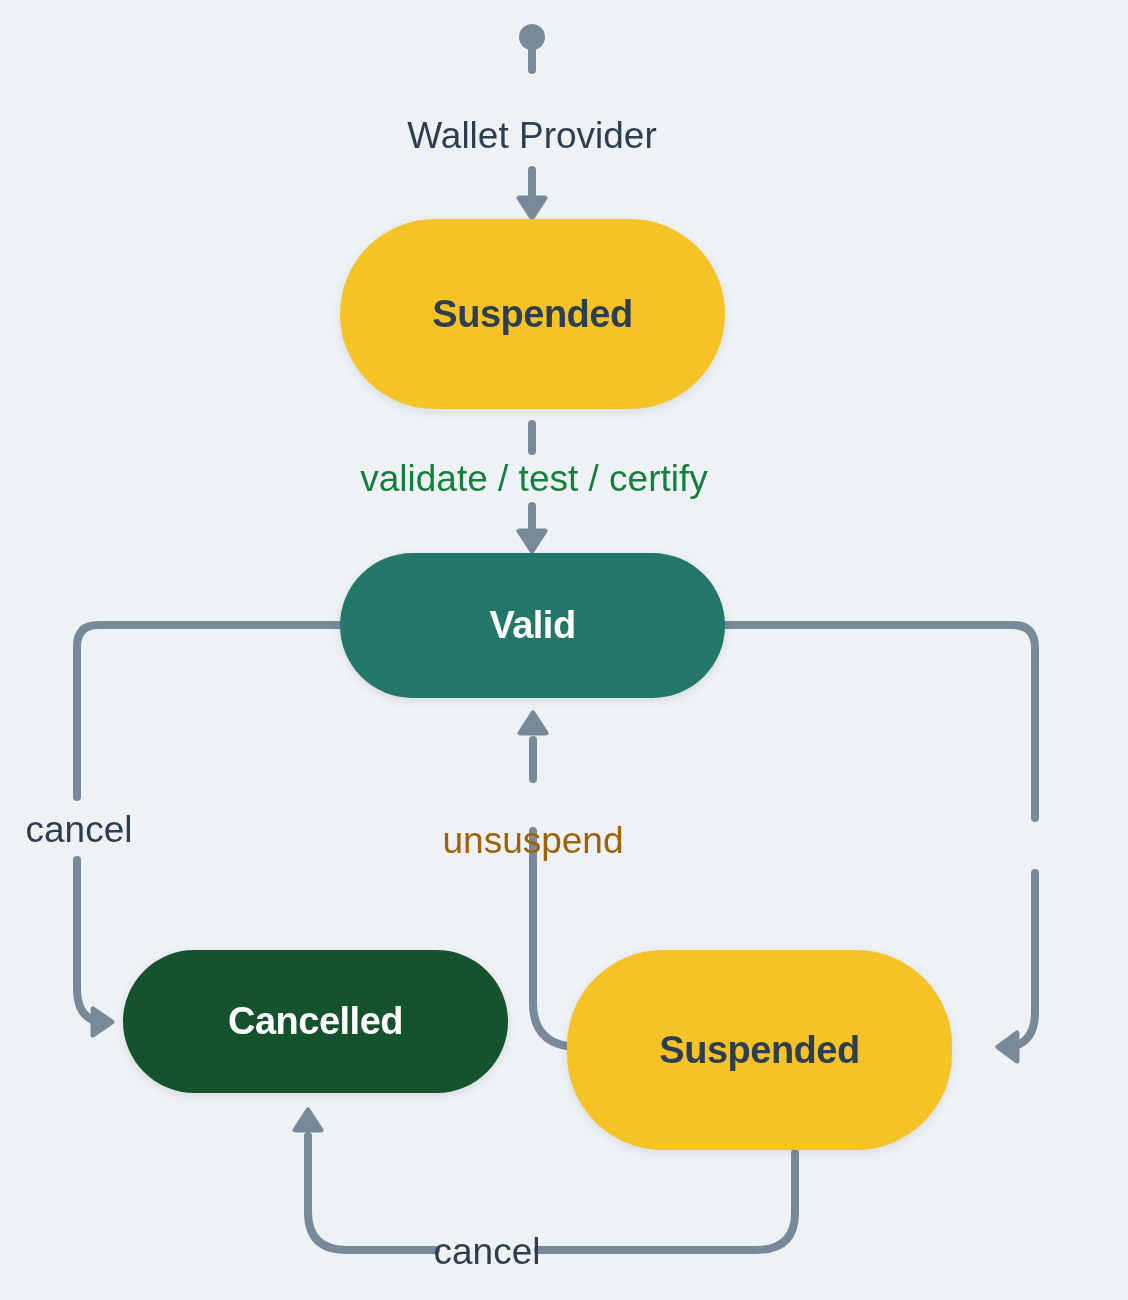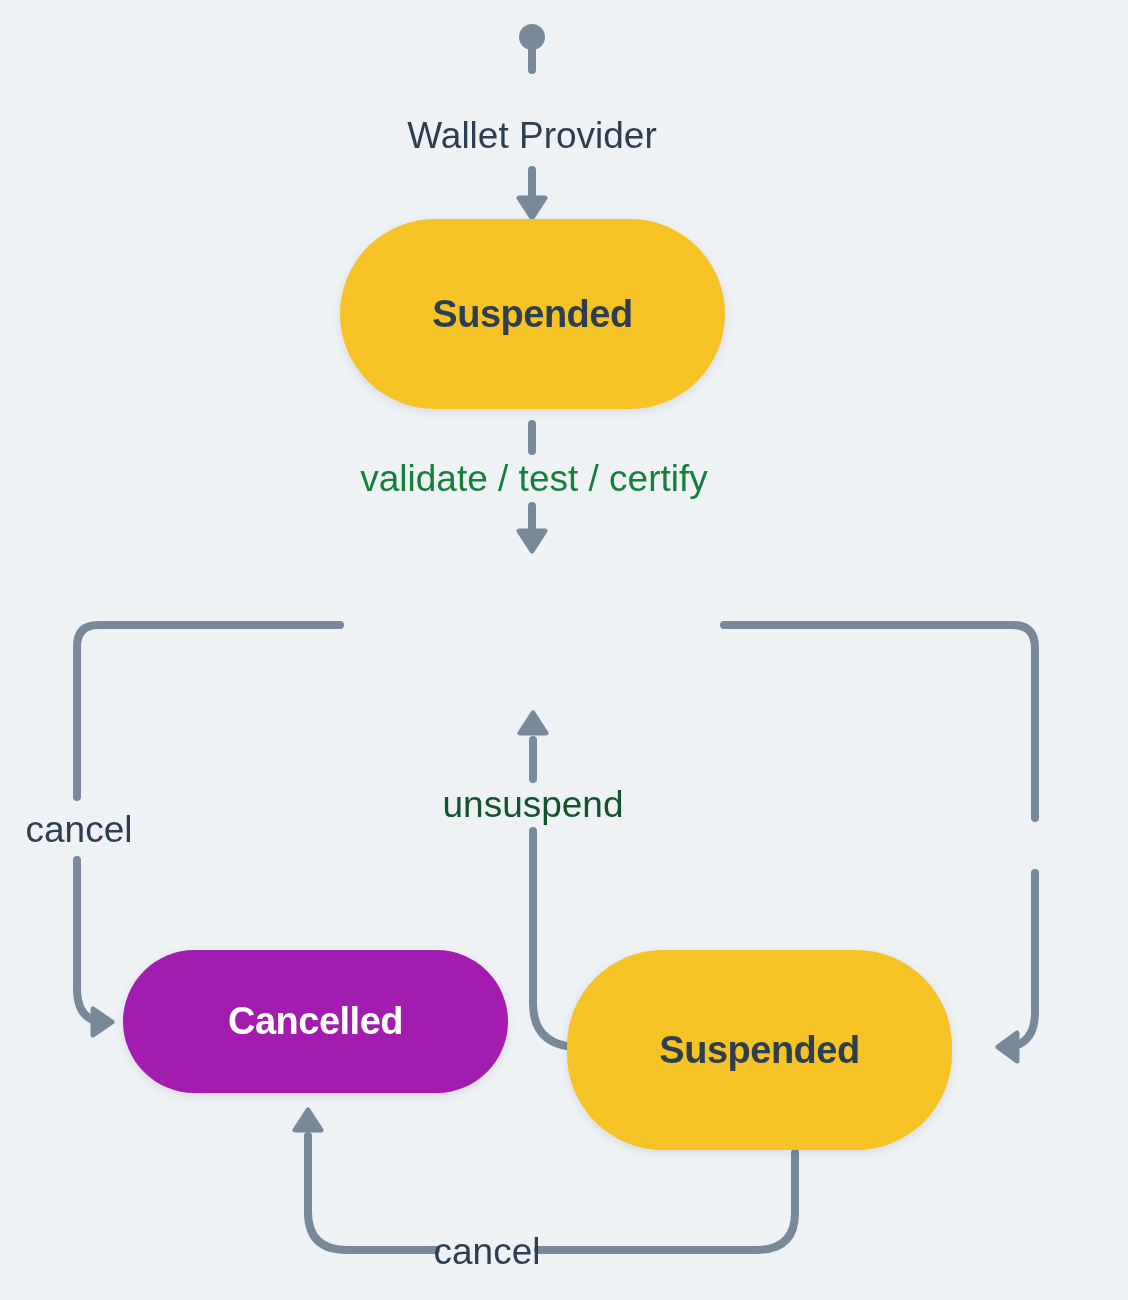--- a/index.html
+++ b/index.html
@@ -97,31 +97,34 @@
   </svg>
 
   <div id="start-caption" style="color: rgb(45, 62, 80);">
     <div>Wallet Provider</div>
   </div>
 
   <div id="node-candidate" class="pill" style="background: rgb(245, 195, 38); color: rgb(45, 62, 80);">
     <span class="state-label">Suspended</span>
   </div>
 
+  <div id="node-valid" class="pill" style="background: rgb(35, 119, 105); color: rgb(255, 255, 255);">
+    <span class="state-label">Valid</span>
+  </div>
 
-  <div id="node-cancelled" class="pill" style="background: #a21caf; color: rgb(255, 255, 255);">
+  <div id="node-cancelled" class="pill" style="background: #14532d; color: rgb(255, 255, 255);">
     <span class="state-label">Cancelled</span>
   </div>
 
   <div id="node-suspended" class="pill" style="background: rgb(245, 195, 38); color: rgb(45, 62, 80);">
     <span class="state-label">Suspended</span>
   </div>
 
   <div id="label-validate" class="edge-label" style="color: #15803d;">validate / test / certify</div>
 
   <div id="label-cancel-left" class="edge-label" style="color: rgb(45, 62, 80);">cancel</div>
 
-  <div id="label-unsuspend" class="edge-label" style="color: #14532d;">unsuspend</div>
+  <div id="label-unsuspend" class="edge-label" style="color: #a16207; margin-top: 36px;">unsuspend</div>
 
 
   <div id="label-cancel-bottom" class="edge-label" style="color: rgb(45, 62, 80);">cancel</div>
 
 </div>
 
 </body></html>

